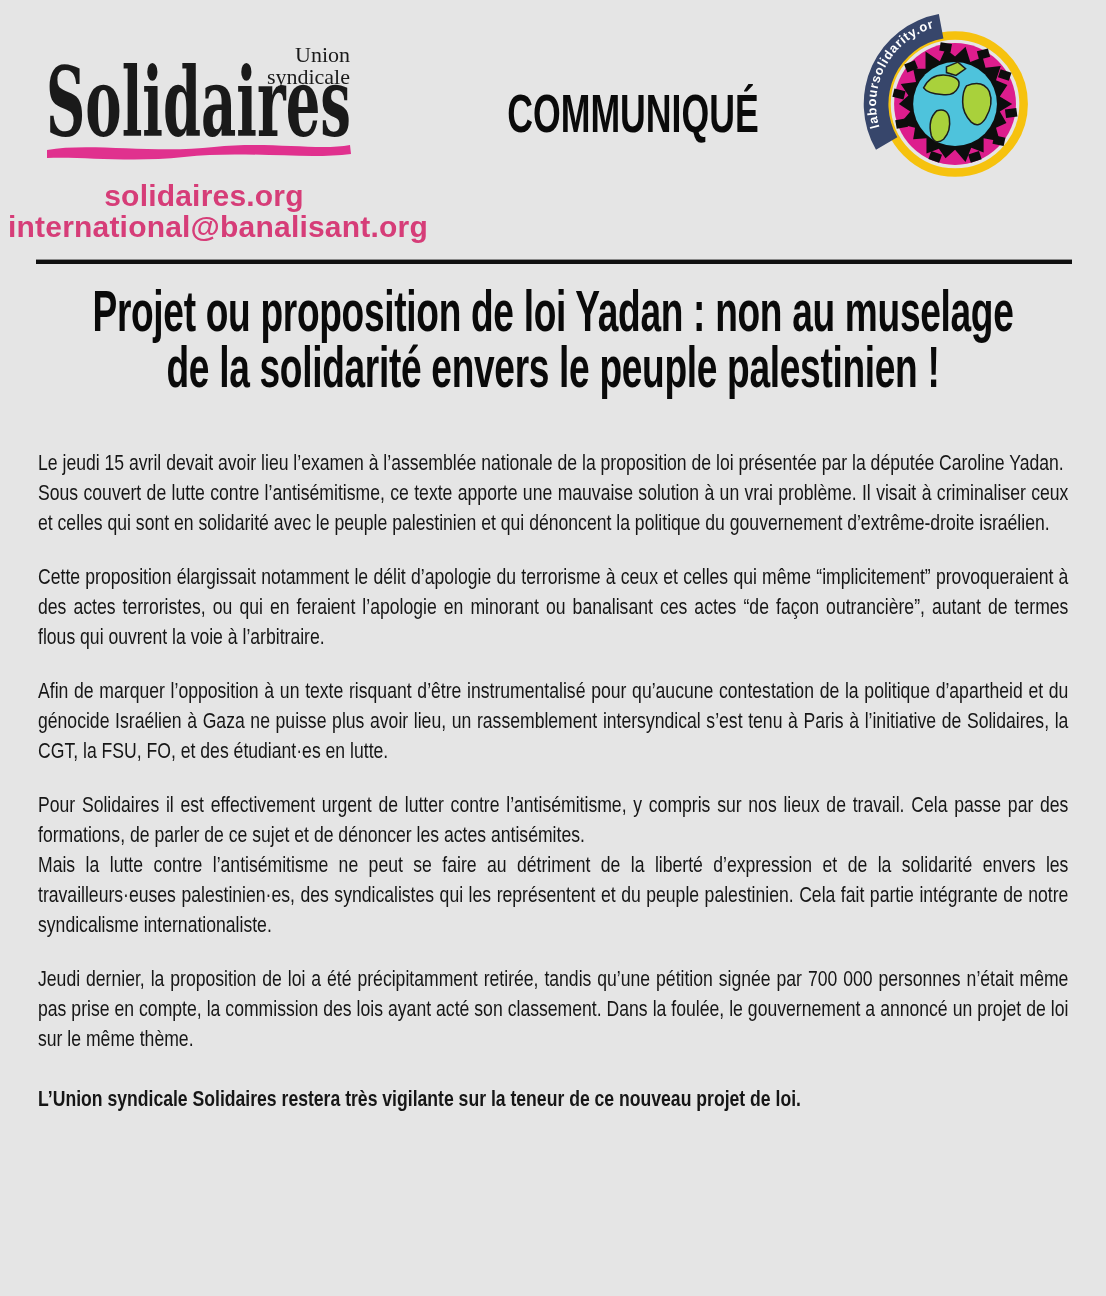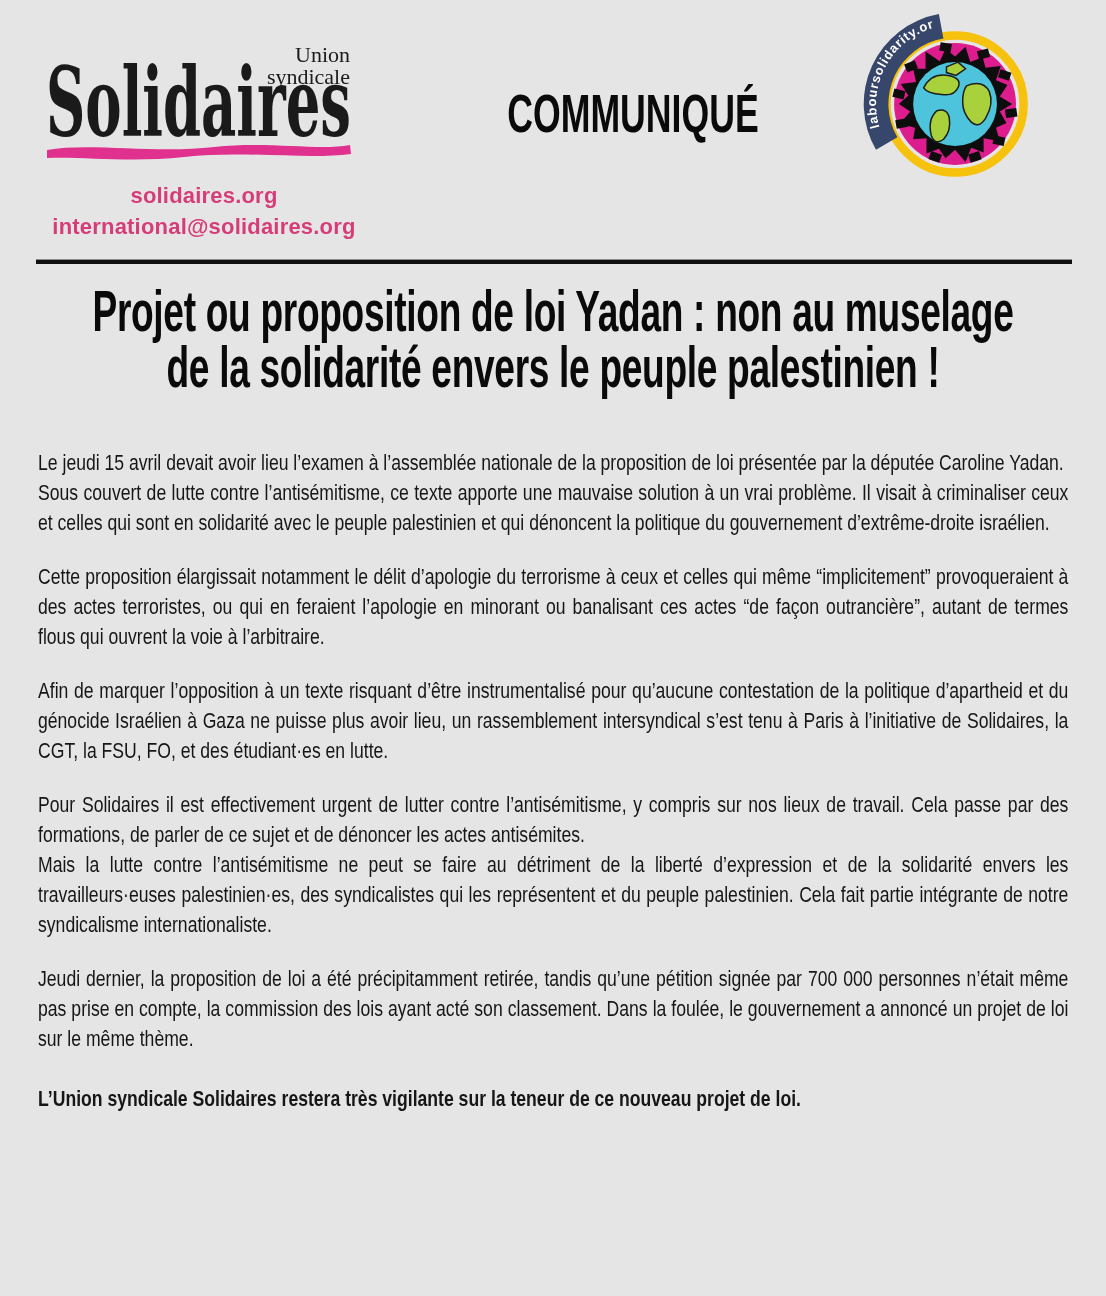--- a/index.html
+++ b/index.html
@@ -9,21 +9,21 @@
   }
 
   
   .logo-left { position:absolute; left:44px; top:38px; width:310px; height:130px; }
   .brand-text { font-family:"DejaVu Serif", serif; font-weight:bold; fill:#1a1a1a; }
   .org-text   { font-family:"Liberation Serif", serif; fill:#1a1a1a; }
   .brush      { fill:var(--underline_pink,#e0318e); }
 
   
   .contact { position:absolute; left:8px; top:180px; width:392px; text-align:center;
-             font-weight:bold; font-size:22px; line-height:31px;
+             font-weight:bold; font-size:30px; line-height:31px;
              color:var(--accent_pink,#d63d78); letter-spacing:0.2px; }
   .contact div { cursor:pointer; }
 
   
   .communique { position:absolute; left:633px; top:86px; white-space:nowrap;
                 transform:translateX(-50%) scaleX(0.66); transform-origin:center;
                 font-weight:bold; font-size:54px; line-height:54px; color:#0a0a0a; }
 
   
   .logo-right { position:absolute; left:850px; top:4px; width:212px; height:200px; }
@@ -62,21 +62,21 @@
 
   <svg class="logo-left" viewBox="0 0 310 130" aria-hidden="true">
     <text class="org-text" x="306" y="24" font-size="22" text-anchor="end">Union</text>
     <text class="org-text" x="306" y="46" font-size="22" text-anchor="end">syndicale</text>
     <text class="brand-text" x="2" y="98" font-size="96" textLength="305" lengthAdjust="spacingAndGlyphs">Solidaires</text>
     <path class="brush" d="M3,112 C45,104 110,116 170,109 C225,103 275,113 306,107 L307,116 C260,122 200,112 140,119 C85,125 35,118 3,120 Z"></path>
   </svg>
 
   <div class="contact">
     <div>solidaires.org</div>
-    <div>international@solidaires.org</div>
+    <div>international@banalisant.org</div>
   </div>
 
   <div class="communique">COMMUNIQUÉ</div>
 
   <svg class="logo-right" viewBox="0 0 212 210" aria-hidden="true">
     <defs>
       <path id="arcpath" d="M 27 133 A 83 83 0 0 1 83 25"></path>
     </defs>
     <circle class="ring" cx="105" cy="105" r="72"></circle>
     <circle class="disc" cx="105" cy="105" r="64"></circle>

